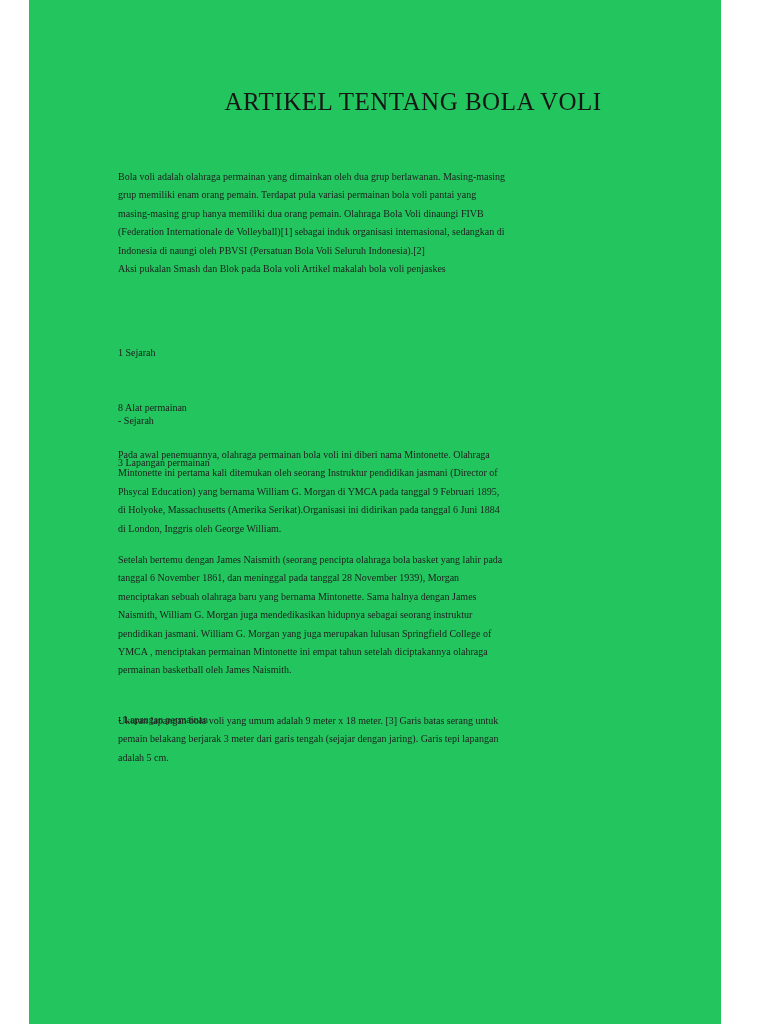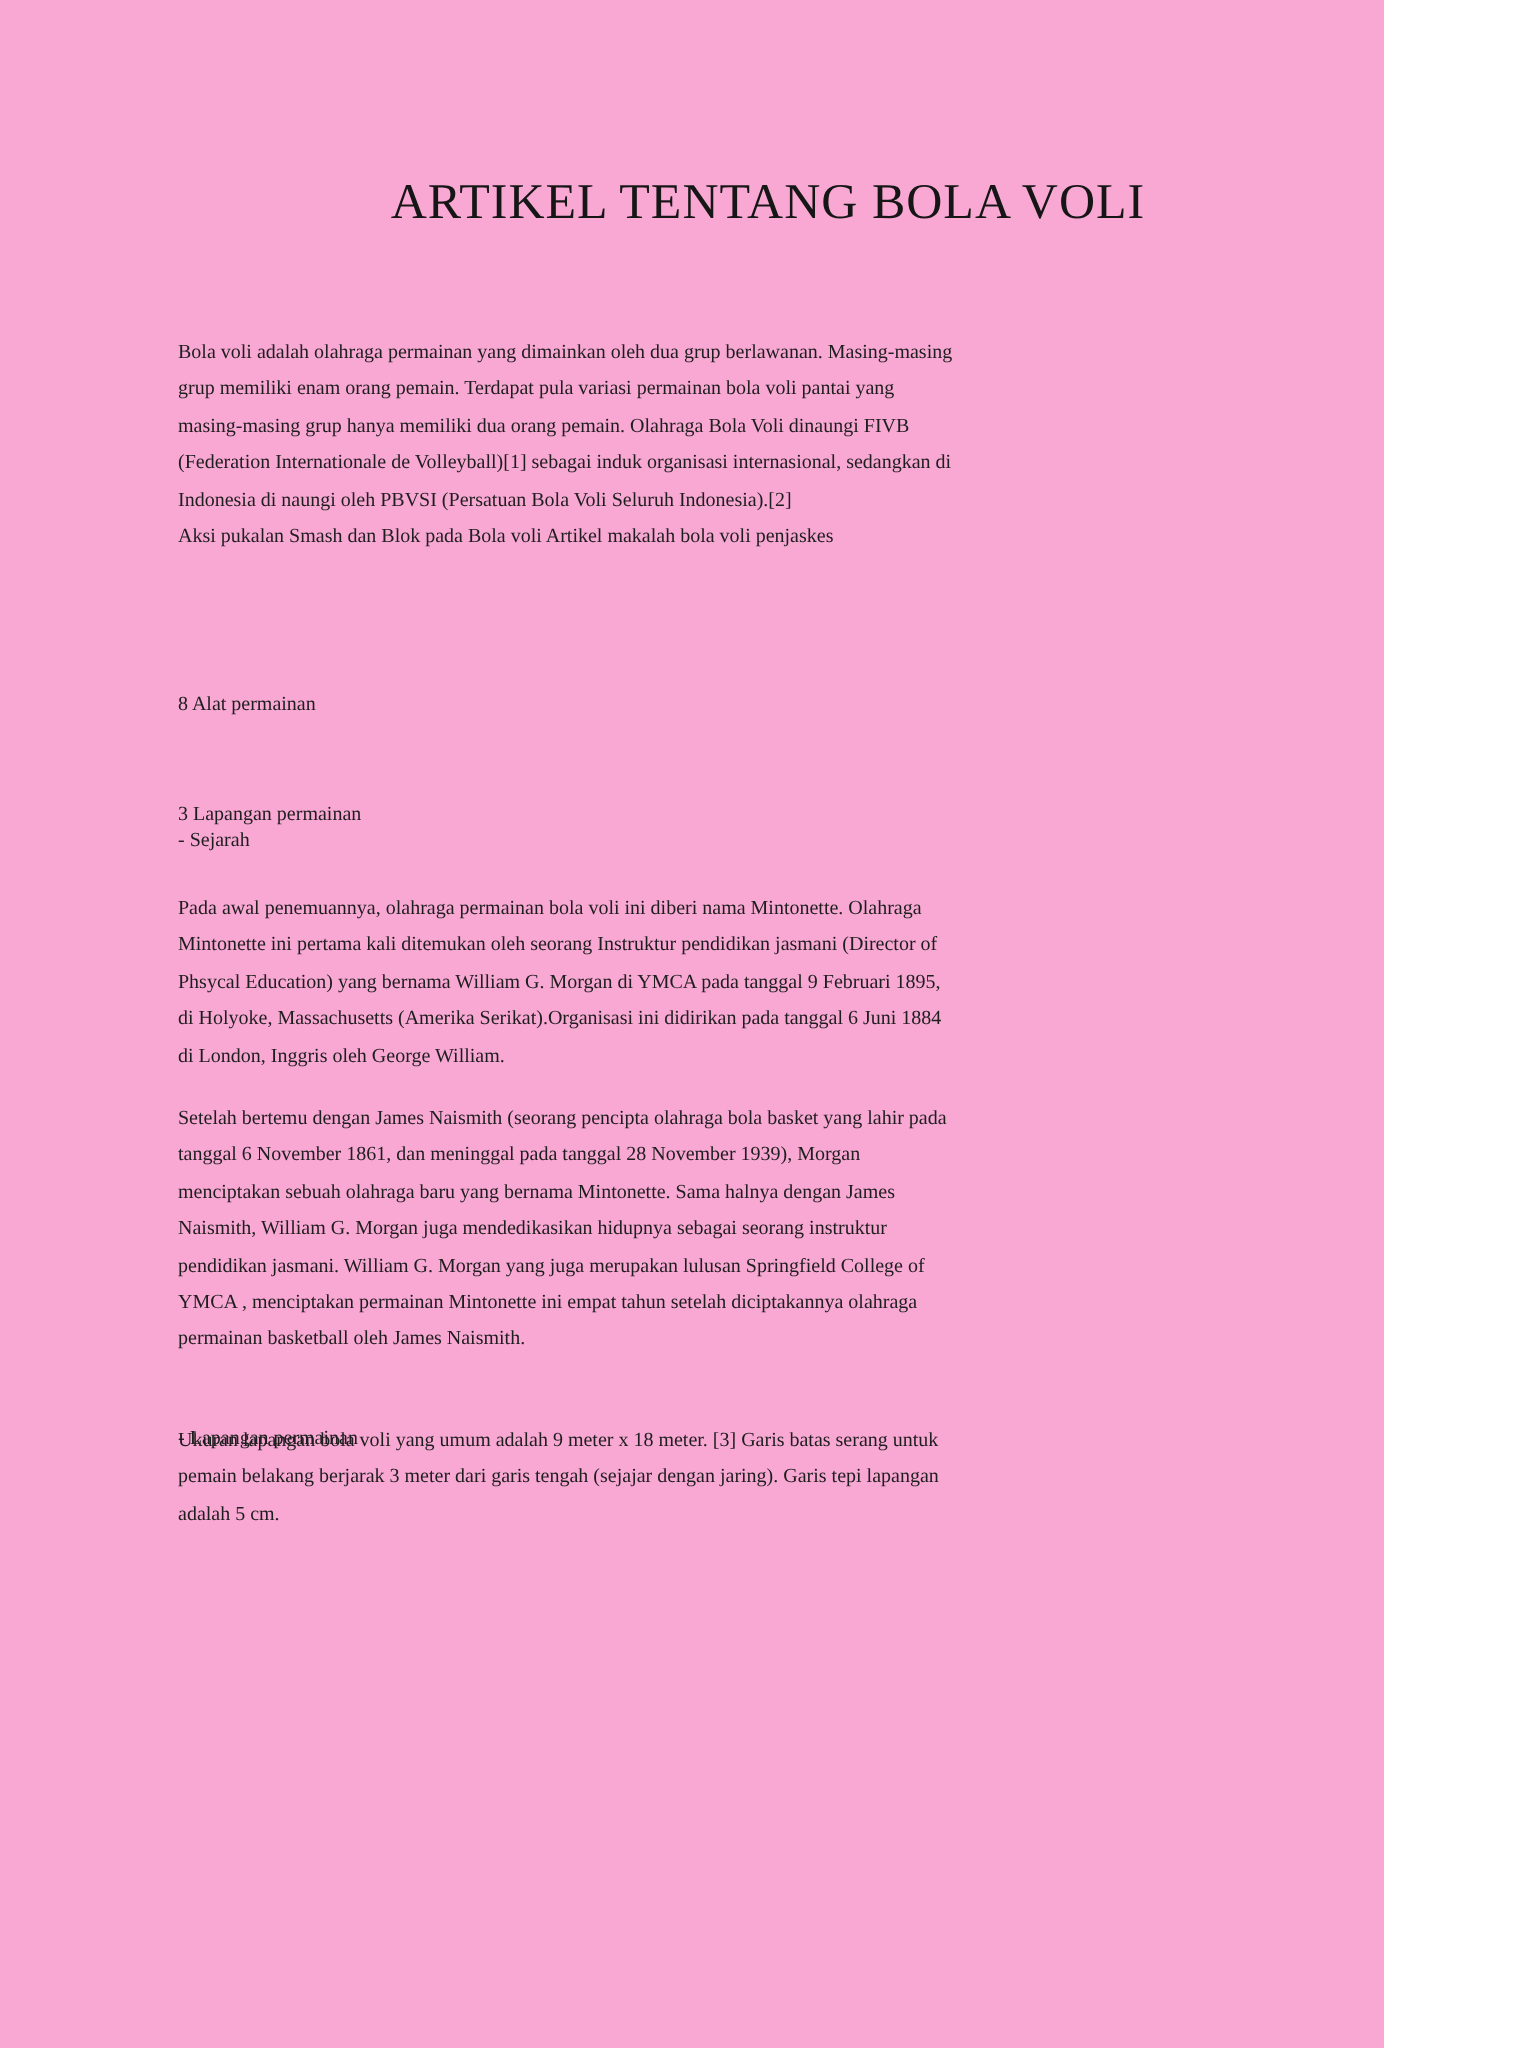--- a/index.html
+++ b/index.html
@@ -4,24 +4,25 @@
 <style>
   html, body {
     margin: 0;
     padding: 0;
     background: #ffffff;
   }
   .page {
     position: relative;
     width: 692px;
     height: 1024px;
-    background: #f9a8d4;
+    background: #22c55e;
     overflow: hidden;
     font-family: "Liberation Serif", "DejaVu Serif", serif;
     color: #1e1e1e;
+    margin-left: 29px;
   }
   .doc-title {
     position: absolute;
     top: 87px;
     left: 0;
     width: 768px;
     margin: 0;
     text-align: center;
     font-size: 25px;
     font-weight: 400;
@@ -54,20 +55,21 @@
   <h1 class="doc-title">ARTIKEL TENTANG BOLA VOLI</h1>
 
   <div class="block intro">Bola voli adalah olahraga permainan yang dimainkan oleh dua grup berlawanan. Masing-masing
 grup memiliki enam orang pemain. Terdapat pula variasi permainan bola voli pantai yang
 masing-masing grup hanya memiliki dua orang pemain. Olahraga Bola Voli dinaungi FIVB
 (Federation Internationale de Volleyball)[1] sebagai induk organisasi internasional, sedangkan di
 Indonesia di naungi oleh PBVSI (Persatuan Bola Voli Seluruh Indonesia).[2]
 Aksi pukalan Smash dan Blok pada Bola voli Artikel makalah bola voli penjaskes</div>
 
   <div class="block toc">
+    <div class="toc-item">1 Sejarah</div>
     <div class="toc-item">8 Alat permainan</div>
     <div class="toc-item">3 Lapangan permainan</div>
   </div>
 
   <div class="block h-sejarah">- Sejarah</div>
 
   <div class="block p-sejarah-1">Pada awal penemuannya, olahraga permainan bola voli ini diberi nama Mintonette. Olahraga
 Mintonette ini pertama kali ditemukan oleh seorang Instruktur pendidikan jasmani (Director of
 Phsycal Education) yang bernama William G. Morgan di YMCA pada tanggal 9 Februari 1895,
 di Holyoke, Massachusetts (Amerika Serikat).Organisasi ini didirikan pada tanggal 6 Juni 1884

